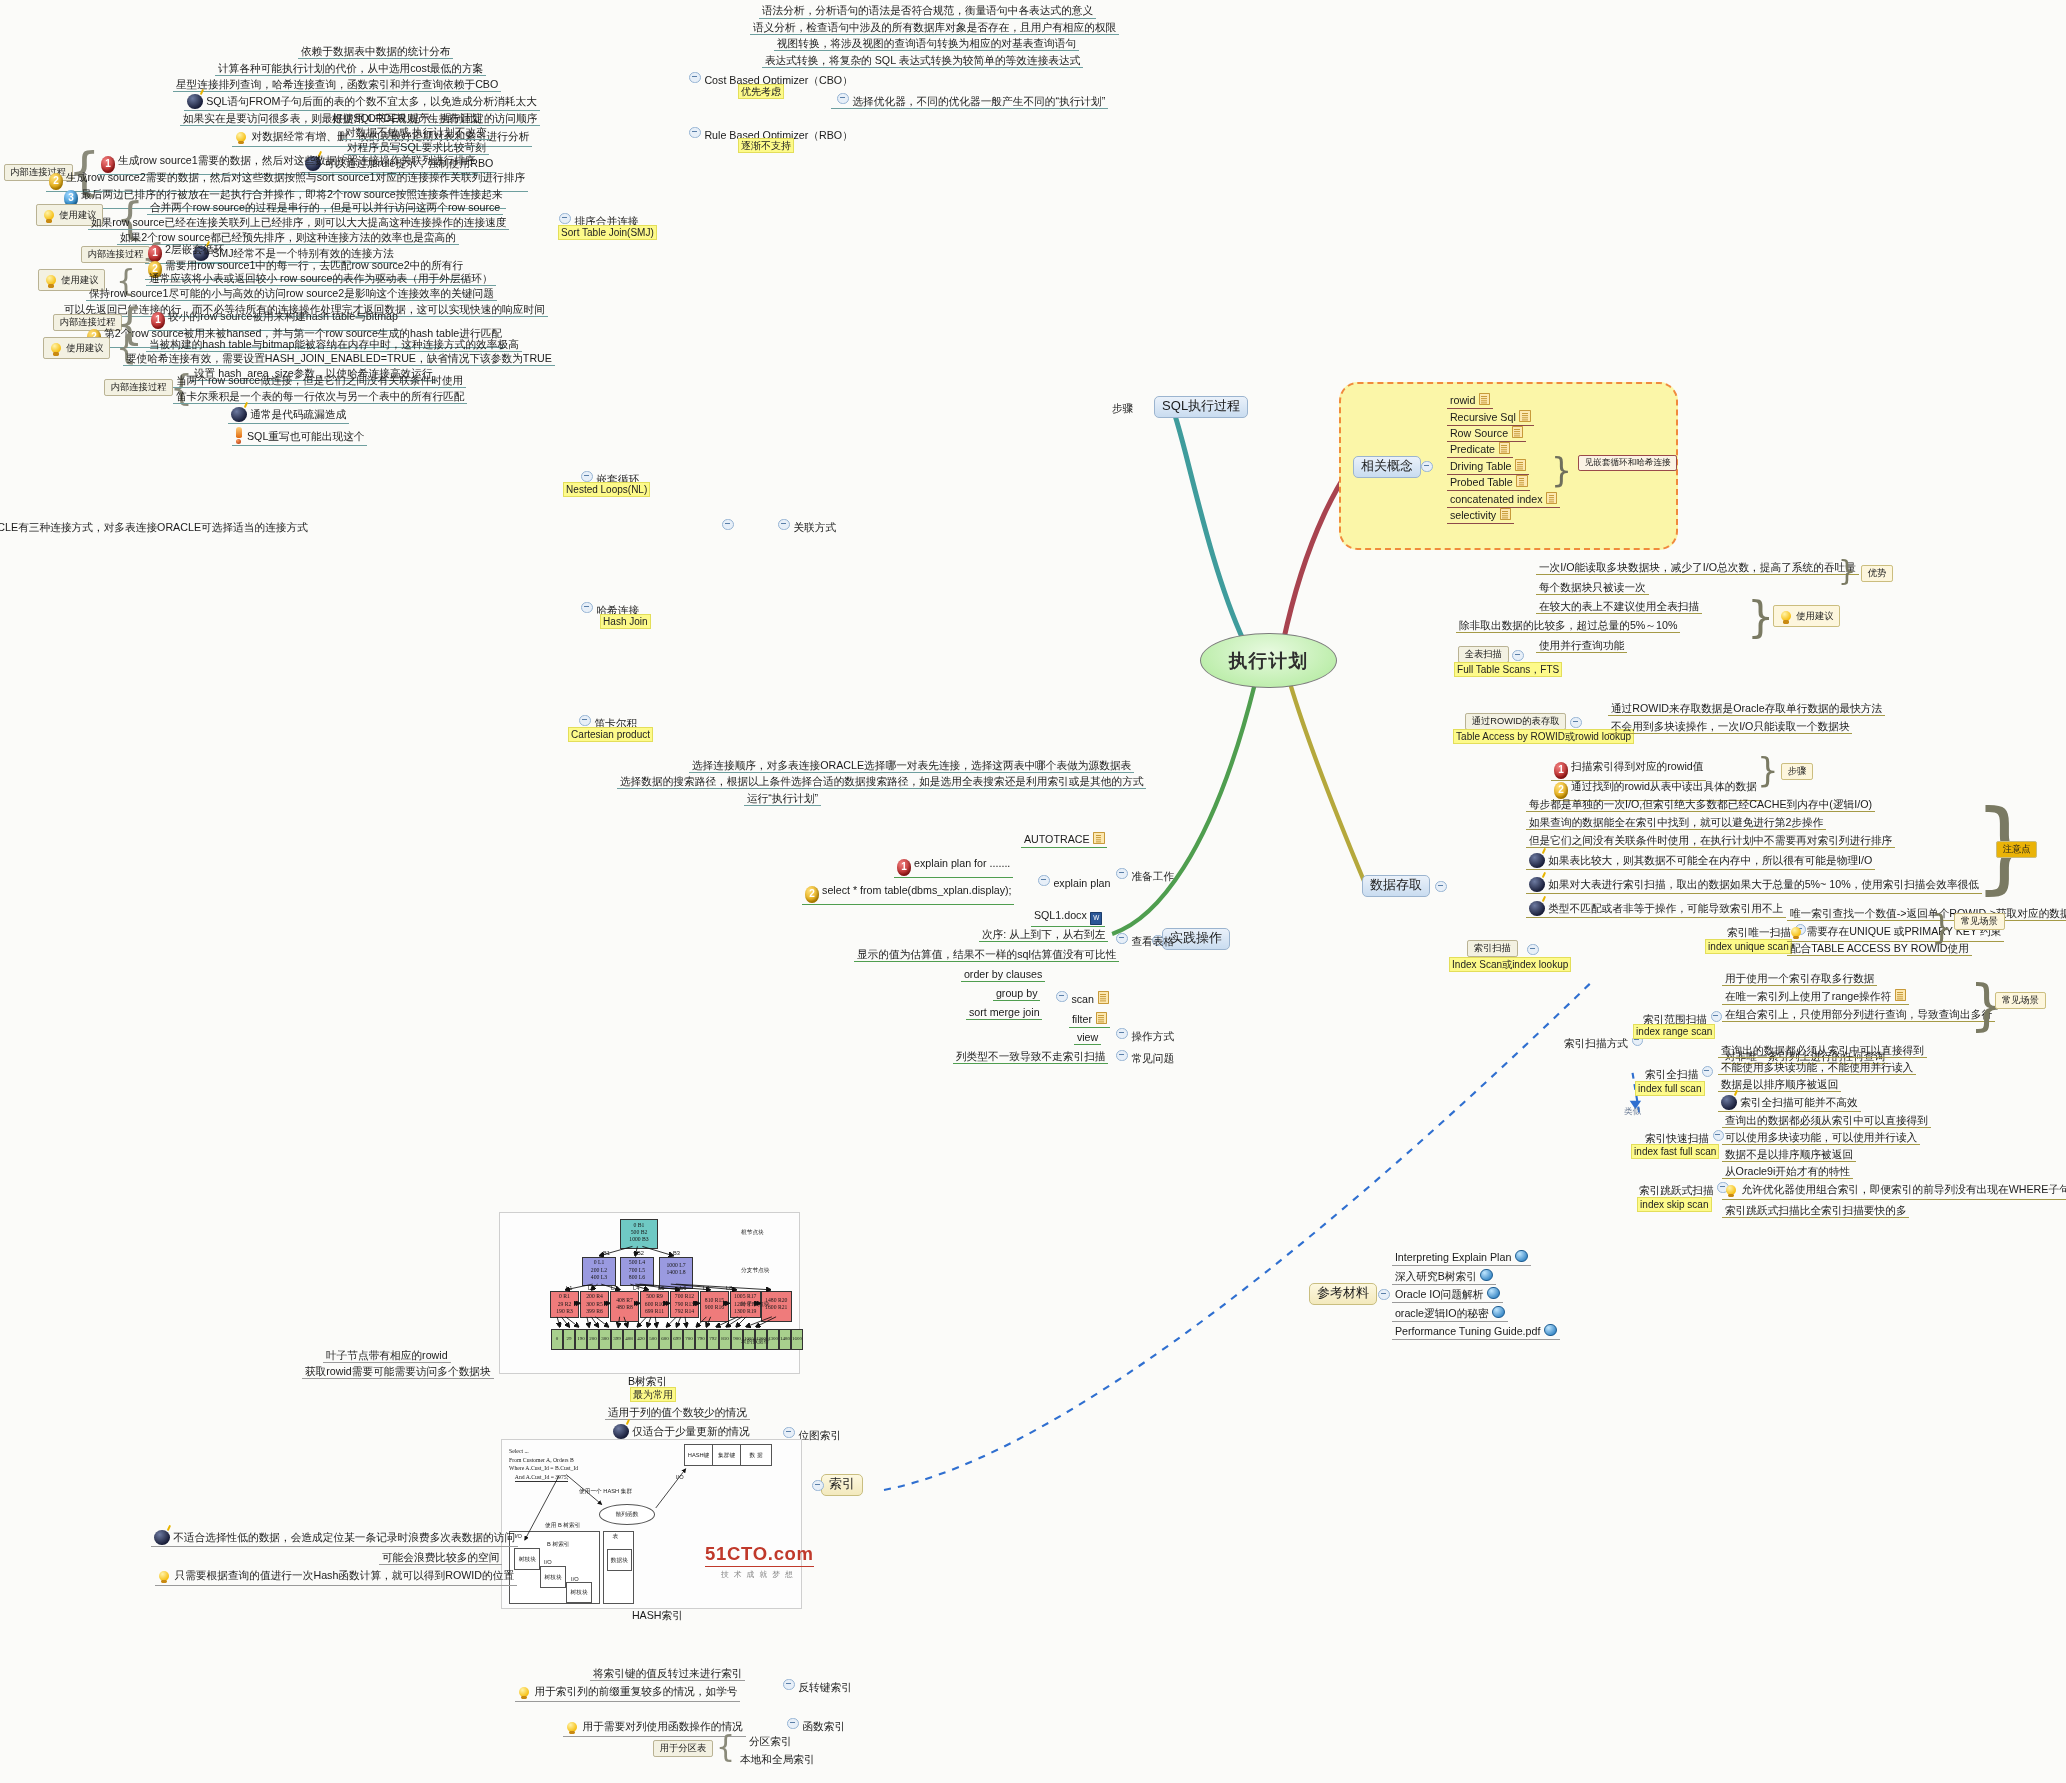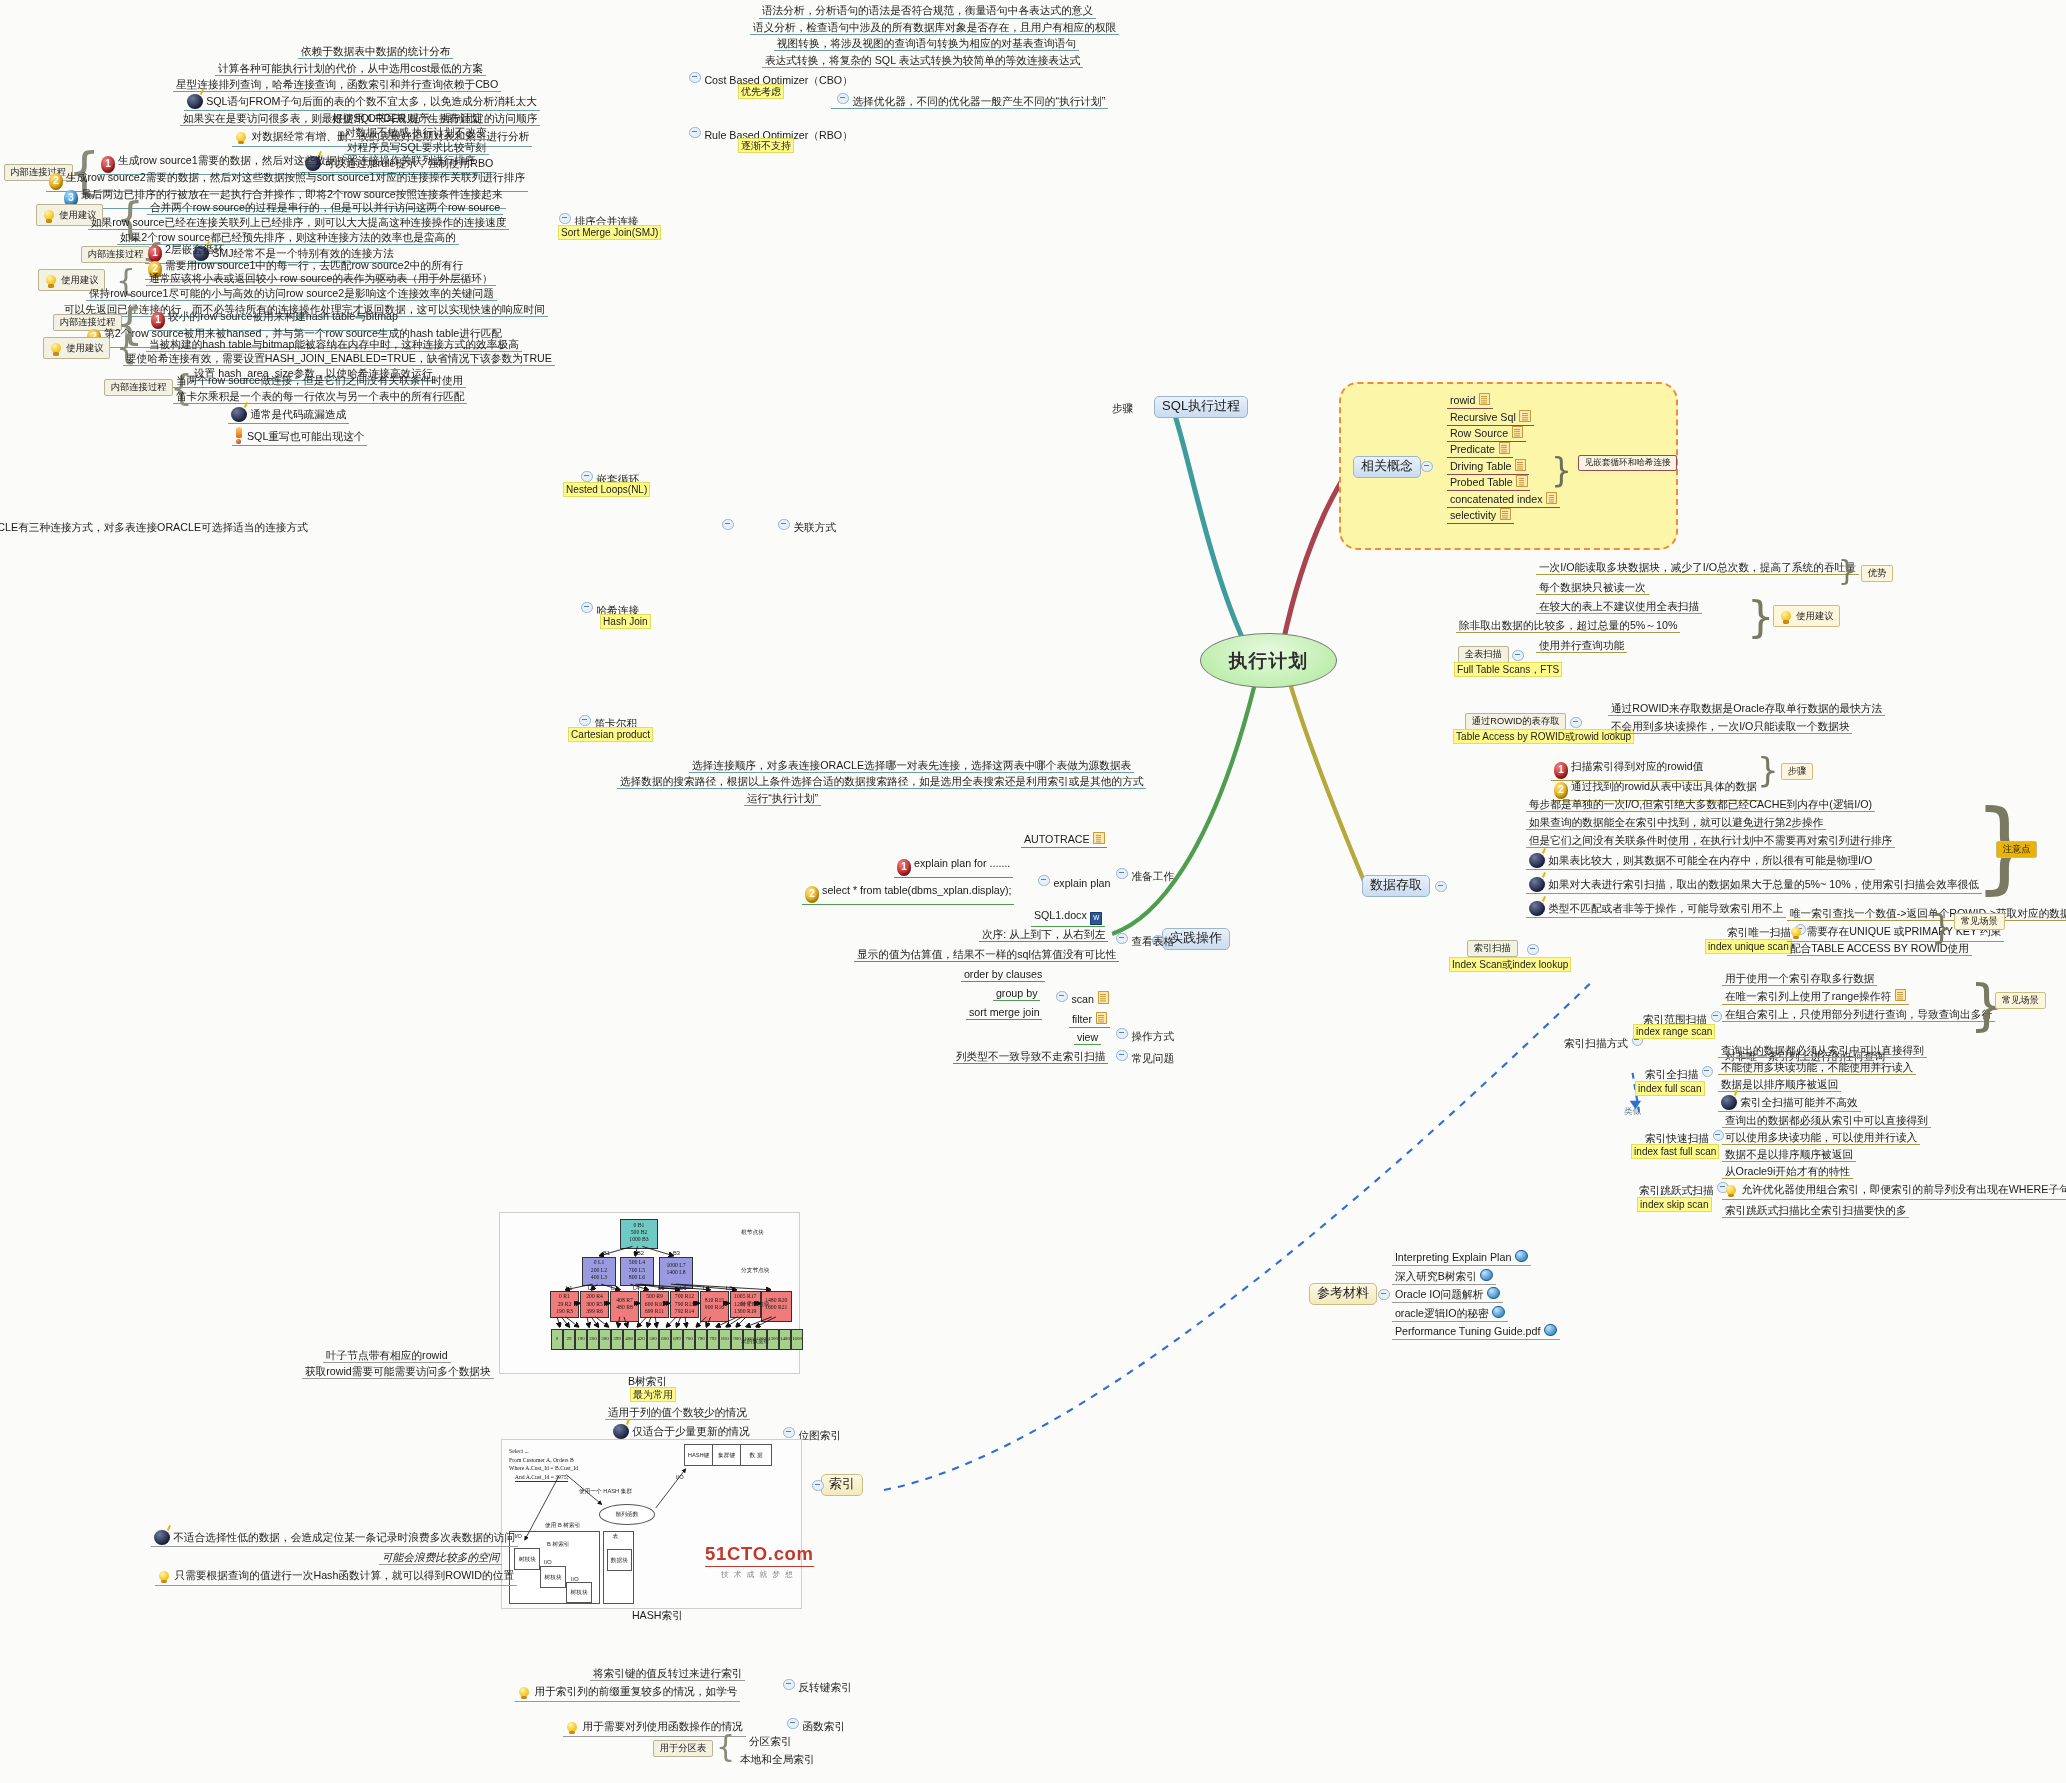--- a/index.html
+++ b/index.html
@@ -129,21 +129,21 @@
   <div class="n topic teal nob" style="left:772px;top:518px;">
     <span class="minus"></span><span>关联方式</span>
   </div>
   <div class="n topic teal nob" style="left:716px;top:518px;font-size:10.7px;">
     <span class="minus"></span><span style="position:relative;left:-838px;">选择连接方式，ORACLE有三种连接方式，对多表连接ORACLE可选择适当的连接方式</span>
   </div>
 
   <div class="n topic teal nob" style="left:553px;top:212px;">
     <span class="minus"></span><span>排序合并连接</span>
   </div>
-  <div class="n" style="left:558px;top:226px;"><span class="hlb">Sort Merge Join(SMJ)</span></div>
+  <div class="n" style="left:558px;top:226px;"><span class="hlb">Sort Table Join(SMJ)</span></div>
   <div class="n pill plainbox" style="left:3.6px;top:164px;">内部连接过程</div>
   <div class="brace" style="left:68px;top:146px;--bs:51px;">{</div>
   <div class="n topic teal" style="left:98px;top:153px;">
     <span class="num num1">1</span><span>生成row source1需要的数据，然后对这些数据按照连接操作关联列进行排序</span>
   </div>
   <div class="n topic teal" style="left:46px;top:170px;">
     <span class="num num2">2</span><span>生成row source2需要的数据，然后对这些数据按照与sort source1对应的连接操作关联列进行排序</span>
   </div>
   <div class="n topic teal" style="left:61px;top:187px;">
     <span class="num num3">3</span><span>最后两边已排序的行被放在一起执行合并操作，即将2个row source按照连接条件连接起来</span>
@@ -590,21 +590,21 @@
     </svg>
     <div class="wm" style="left:203px;top:103px;">
       <div class="t1">51CTO.com</div>
       <div class="t2">技术成就梦想</div>
     </div>
   </div>
   <div class="n topic gray nob" style="left:629px;top:1608px;">HASH索引</div>
   <div class="n topic gray" style="left:151px;top:1529px;">
     <span class="bomb"></span><span>不适合选择性低的数据，会造成定位某一条记录时浪费多次表数据的访问</span>
   </div>
-  <div class="n topic gray" style="left:379px;top:1550px;font-style:italic;">可能会浪费比较多的空间</div>
+  <div class="n topic gray" style="left:379px;top:1550px;">可能会浪费比较多的空间</div>
   <div class="n topic gray" style="left:155px;top:1567px;">
     <span class="bulb"></span><span>只需要根据查询的值进行一次Hash函数计算，就可以得到ROWID的位置</span>
   </div>
 
   <div class="n topic gray nob" style="left:777px;top:1678px;">
     <span class="minus"></span><span>反转键索引</span>
   </div>
   <div class="n topic gray" style="left:590px;top:1666px;">将索引键的值反转过来进行索引</div>
   <div class="n topic gray" style="left:515px;top:1683px;">
     <span class="bulb"></span><span>用于索引列的前缀重复较多的情况，如学号</span>

